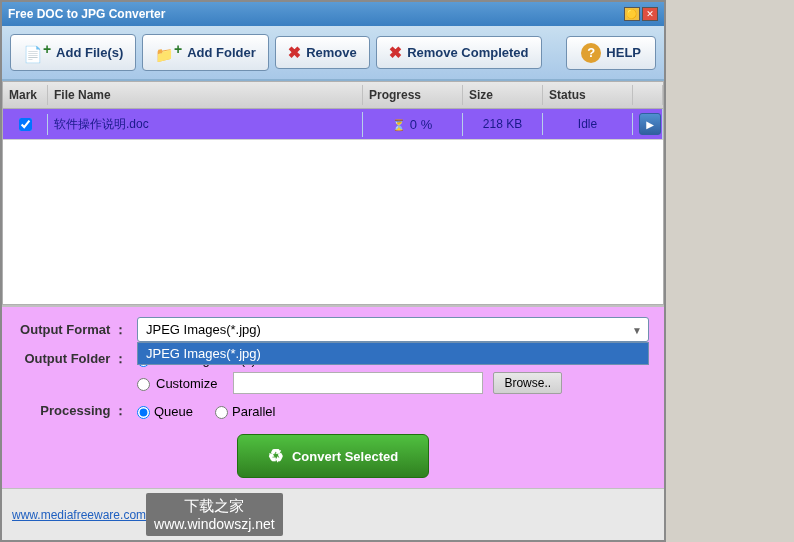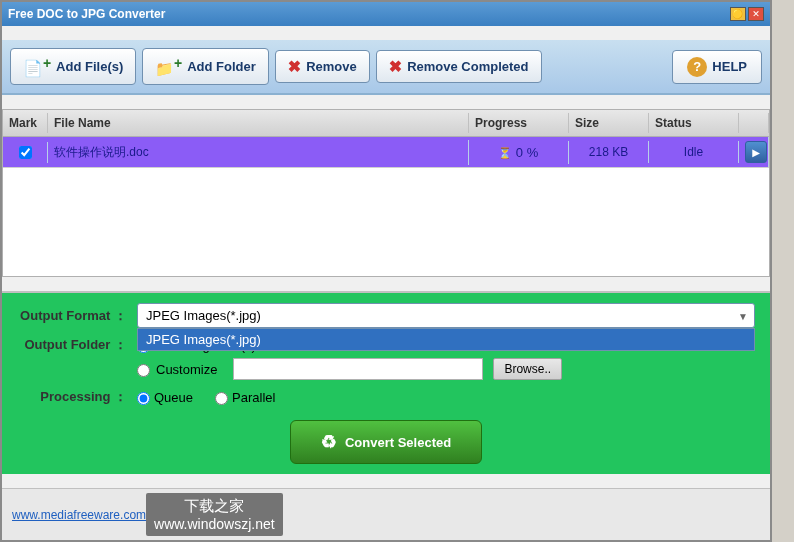--- a/index.html
+++ b/index.html
@@ -5,27 +5,26 @@
     * { box-sizing: border-box; margin: 0; padding: 0; font-family: Arial, sans-serif; font-size: 13px; }
 
     body {
       width: 794px;
       height: 542px;
       background: #d4d0c8;
       overflow: hidden;
     }
 
     .window {
-      width: 772px;
+      width: 666px;
       height: 542px;
       border: 2px solid #8a8a8a;
       display: flex;
       flex-direction: column;
       background: #f0f0f0;
-      gap: 14px;
     }
 
     .title-bar {
       background: linear-gradient(to bottom, #5b9bd5 0%, #3a7fc1 100%);
       height: 24px;
       display: flex;
       align-items: center;
       padding: 0 6px;
       justify-content: space-between;
     }
@@ -175,21 +174,21 @@
       margin: 0 auto;
     }
 
     .checkbox-cell {
       display: flex;
       align-items: center;
       justify-content: center;
     }
 
     .bottom-panel {
-      background: #22c55e;
+      background: #f0abfc;
       border-top: 2px solid #c0c0c0;
       padding: 10px 15px;
     }
 
     .form-row {
       display: flex;
       align-items: center;
       margin-bottom: 8px;
       gap: 10px;
     }

